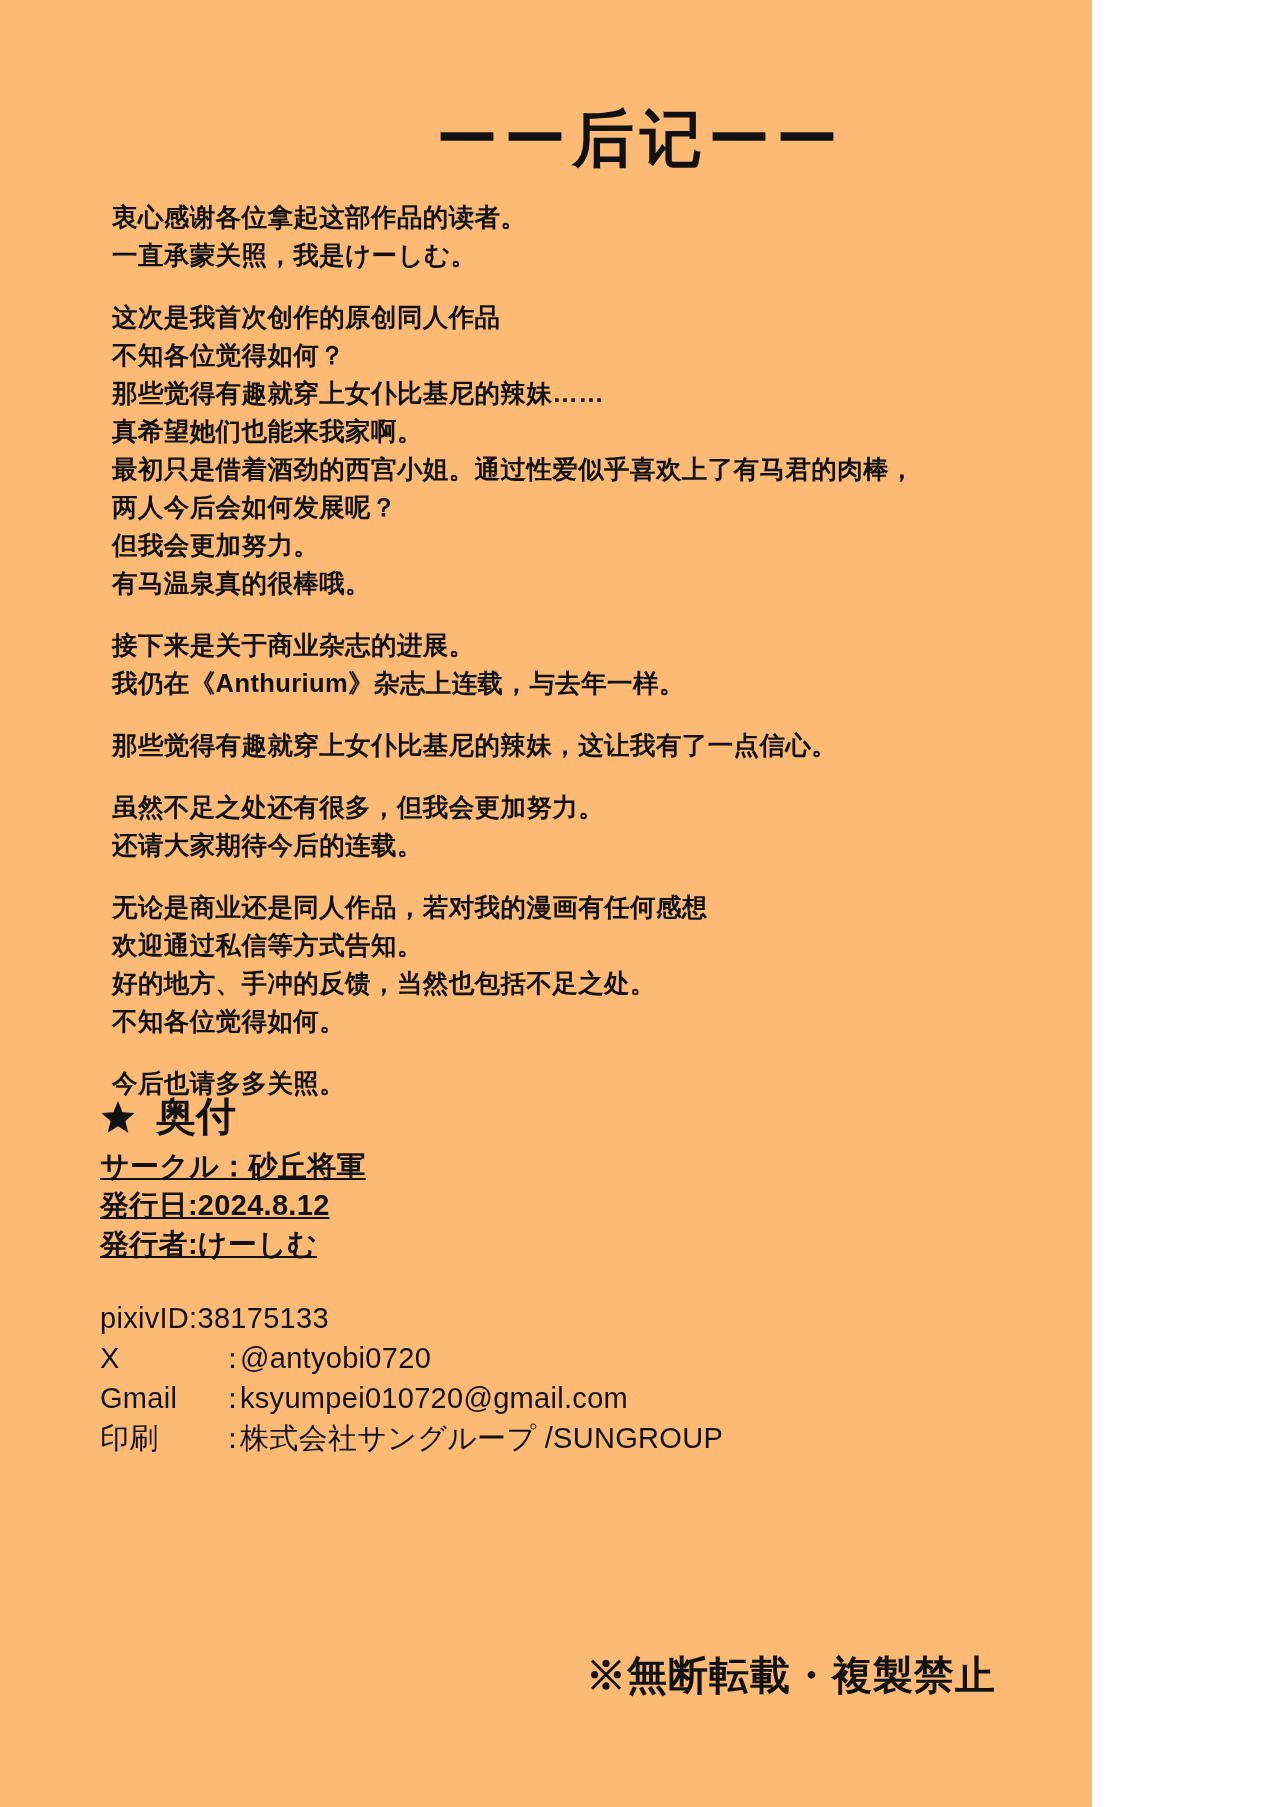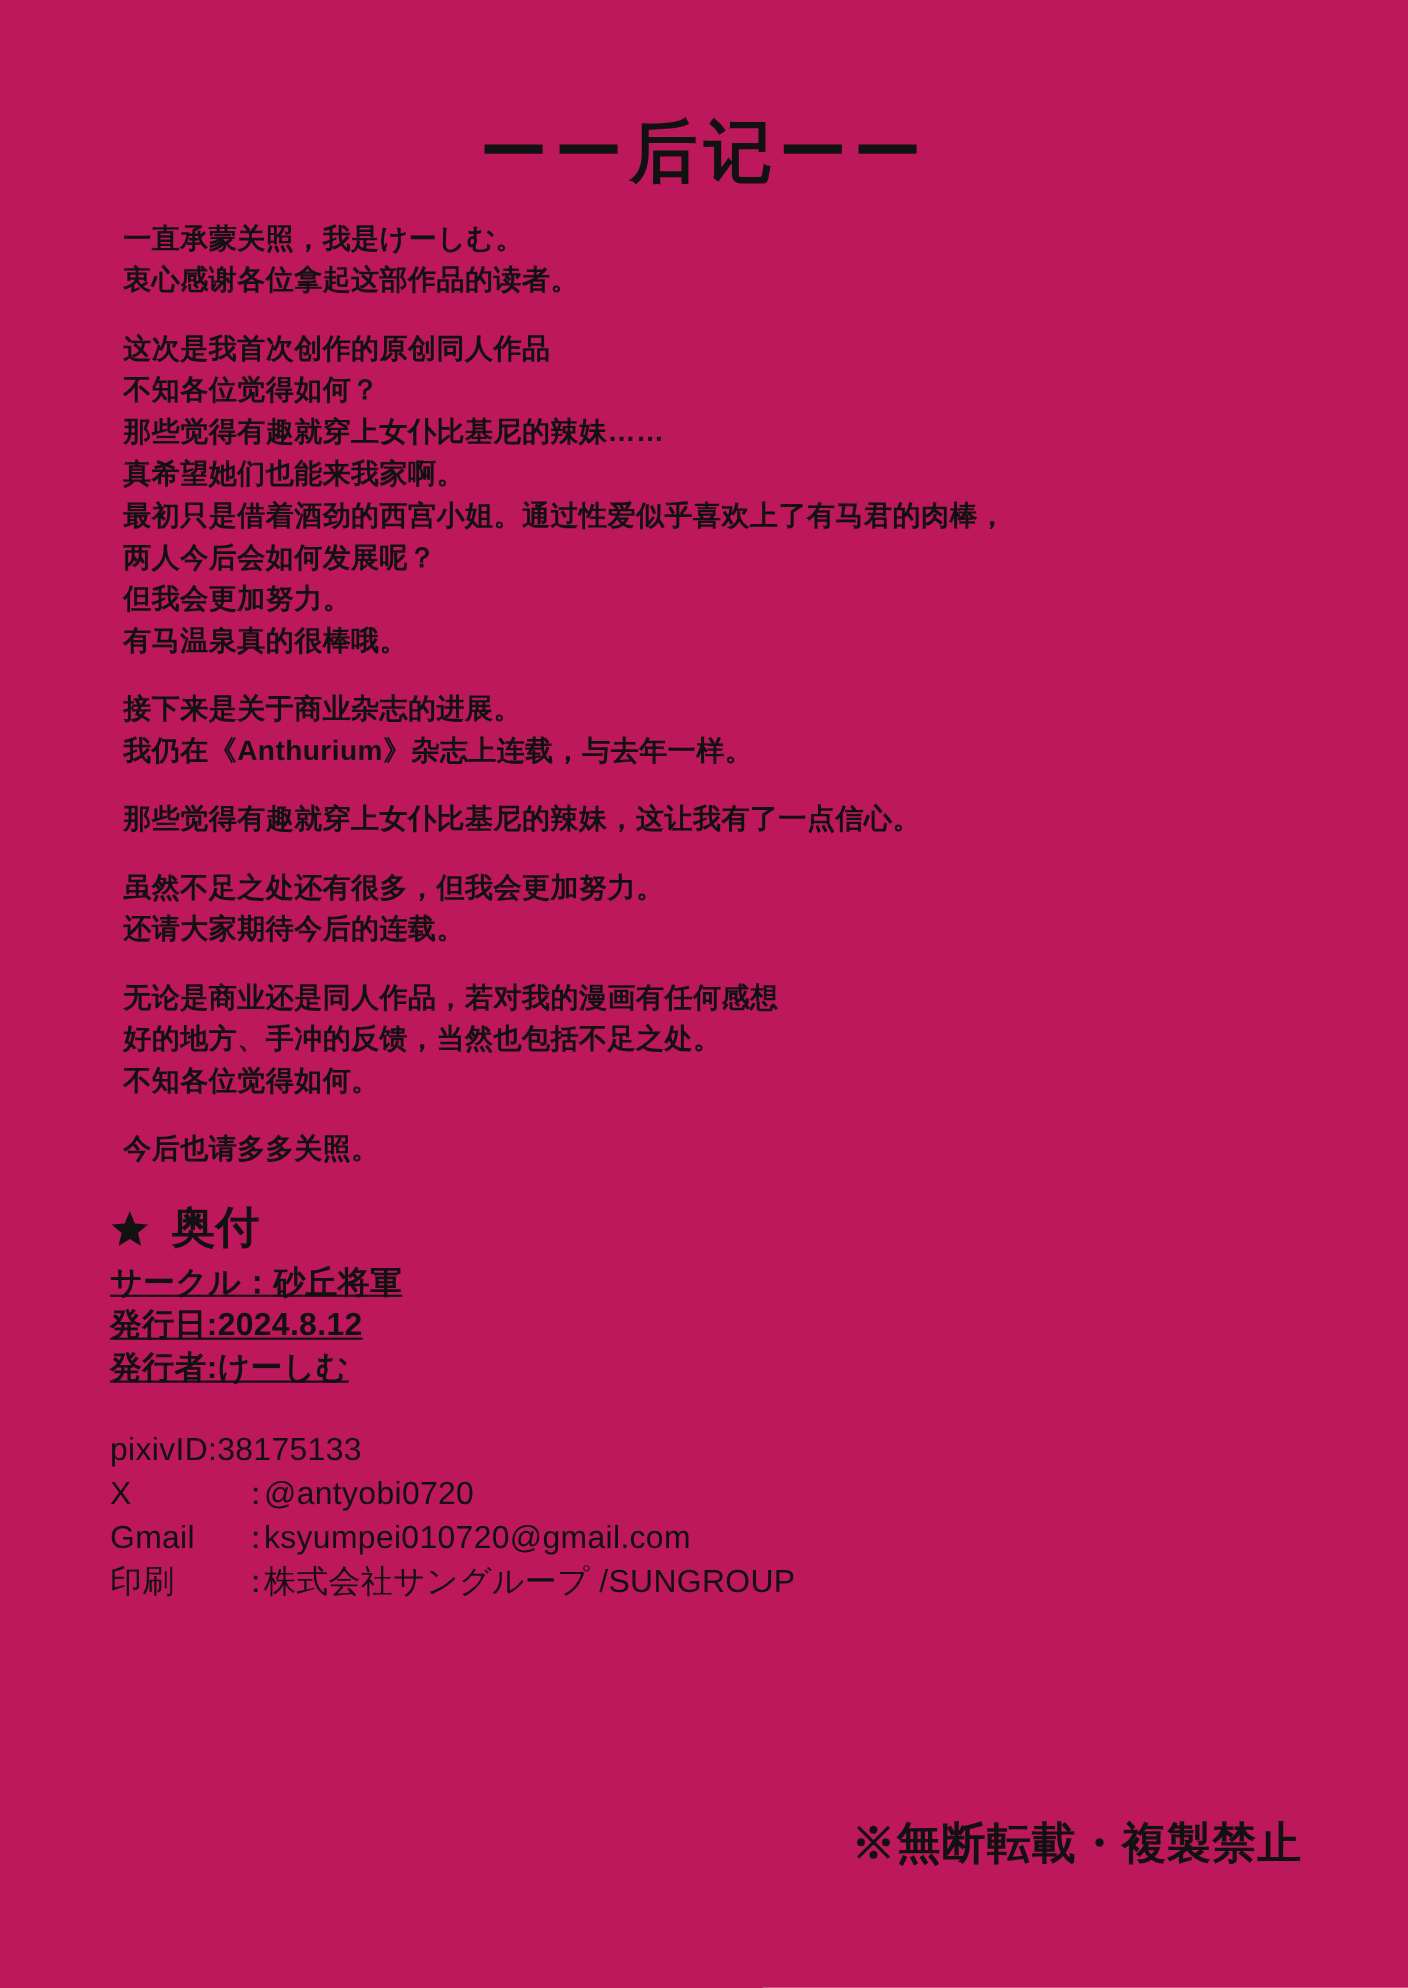--- a/index.html
+++ b/index.html
@@ -12,23 +12,23 @@
     height: 1807px;
     font-family: "Liberation Sans", sans-serif;
     color: #111111;
     position: relative;
     overflow: hidden;
   }
   .page {
     position: absolute;
     left: 0;
     top: 0;
-    width: 1280px;
+    width: 1092px;
     height: 1807px;
-    background: #be185d;
+    background: #fdba74;
   }
 
   
   .afterword-title {
     position: absolute;
     left: 0;
     top: 105px;
     width: 1280px;
     text-align: center;
     font-size: 62px;
@@ -130,22 +130,22 @@
 </head>
 <body>
 
 <div class="page">
 
   <div class="afterword-title">ーー后记ーー</div>
 
   <div class="body-text">
 
     <div class="para">
+      <span class="line">衷心感谢各位拿起这部作品的读者。</span>
       <span class="line">一直承蒙关照，我是けーしむ。</span>
-      <span class="line">衷心感谢各位拿起这部作品的读者。</span>
     </div>
 
     <div class="para">
       <span class="line">这次是我首次创作的原创同人作品</span>
       <span class="line">不知各位觉得如何？</span>
       <span class="line">那些觉得有趣就穿上女仆比基尼的辣妹……</span>
       <span class="line">真希望她们也能来我家啊。</span>
       <span class="line">最初只是借着酒劲的西宫小姐。通过性爱似乎喜欢上了有马君的肉棒，</span>
       <span class="line">两人今后会如何发展呢？</span>
       <span class="line">但我会更加努力。</span>
@@ -161,20 +161,21 @@
       <span class="line">那些觉得有趣就穿上女仆比基尼的辣妹，这让我有了一点信心。</span>
     </div>
 
     <div class="para">
       <span class="line">虽然不足之处还有很多，但我会更加努力。</span>
       <span class="line">还请大家期待今后的连载。</span>
     </div>
 
     <div class="para">
       <span class="line">无论是商业还是同人作品，若对我的漫画有任何感想</span>
+      <span class="line">欢迎通过私信等方式告知。</span>
       <span class="line">好的地方、手冲的反馈，当然也包括不足之处。</span>
       <span class="line">不知各位觉得如何。</span>
     </div>
 
     <div class="para">
       <span class="line">今后也请多多关照。</span>
     </div>
 
   </div>
 

